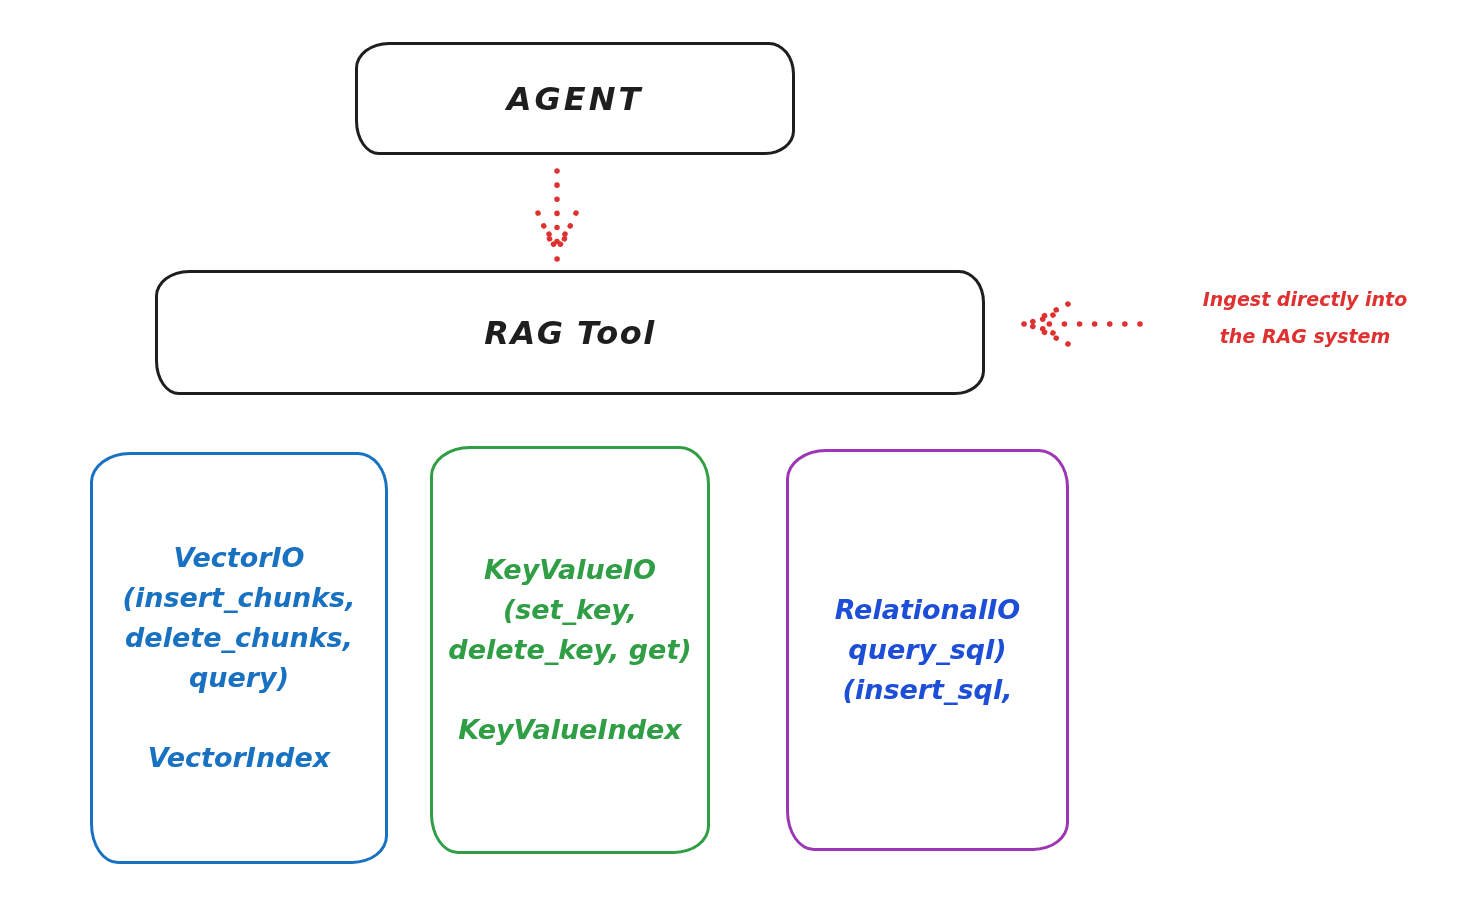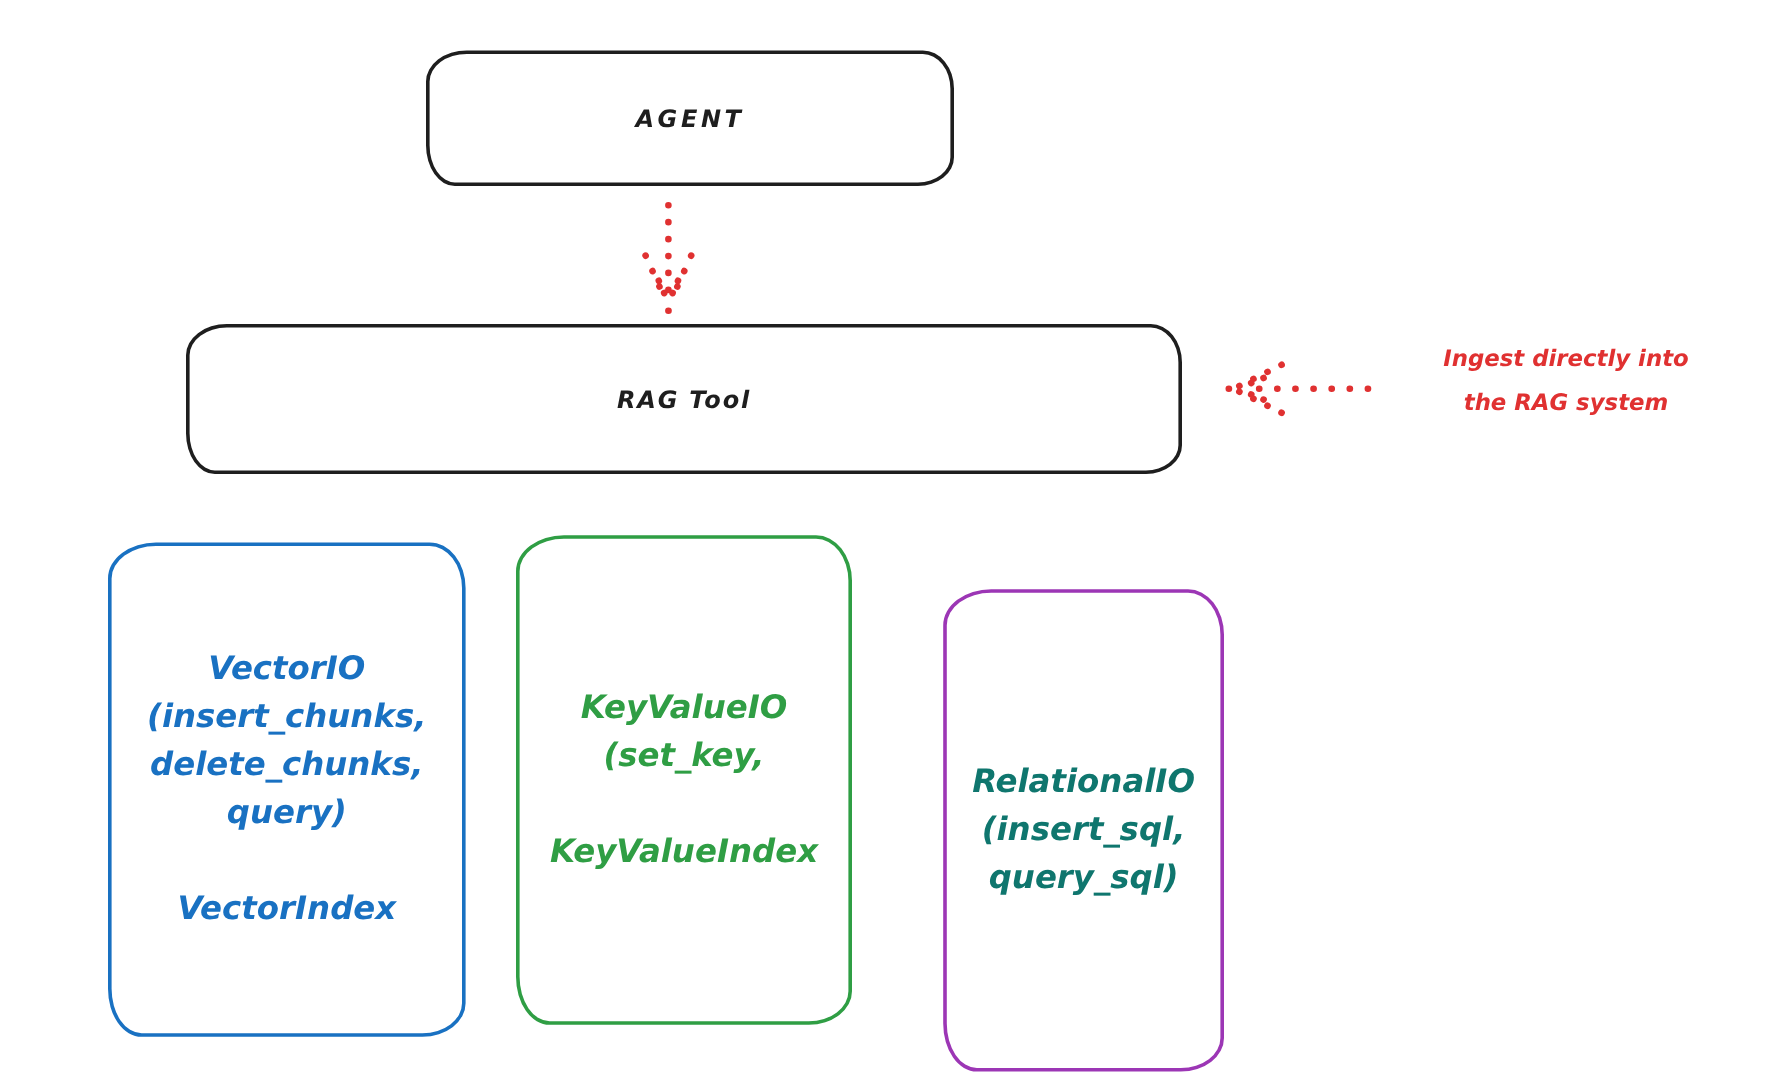--- a/index.html
+++ b/index.html
@@ -26,21 +26,21 @@
     justify-content: center;
     background: #ffffff;
   }
 
   .sketch-border {
     border: 3.5px solid #1e1e1e;
     border-radius: 34px 26px 30px 24px / 26px 32px 24px 34px;
   }
 
   .node-label {
-    font-size: 20px;
+    font-size: 32px;
     font-weight: 600;
     color: #1e1e1e;
     letter-spacing: 3px;
     font-style: italic;
   }
 
   .agent-box  { left: 355px; top: 42px;  width: 440px; height: 113px; }
   .rag-box    { left: 155px; top: 270px; width: 830px; height: 125px; justify-content: center; }
   .rag-box .node-label { letter-spacing: 1.5px; }
 
@@ -69,21 +69,21 @@
   .io-box .io-footer {
     margin-top: 40px;
     font-size: 27px;
     font-weight: 600;
     line-height: 40px;
     white-space: nowrap;
   }
 
   .vector-box     { left: 70px;  top: 452px; width: 298px; height: 412px; border-color: #1971c2; color: #1971c2; margin-left: 20px; }
   .keyvalue-box   { left: 430px; top: 446px; width: 280px; height: 408px; border-color: #2f9e44; color: #2f9e44; }
-  .relational-box { left: 786px; top: 449px; width: 234px; height: 402px; border-color: #9c36b5; color: #0f766e; margin-top: 42px; }
+  .relational-box { left: 786px; top: 449px; width: 283px; height: 402px; border-color: #9c36b5; color: #1d4ed8; }
 
   
   .annotation {
     position: absolute;
     left: 1135px;
     top: 281px;
     width: 340px;
     text-align: center;
     color: #e03131;
     font-size: 19px;
@@ -144,22 +144,23 @@
     <div class="io-line">VectorIO</div>
     <div class="io-line">(insert_chunks,</div>
     <div class="io-line">delete_chunks,</div>
     <div class="io-line">query)</div>
     <div class="io-footer">VectorIndex</div>
   </div>
 
   <div class="io-box keyvalue-box">
     <div class="io-line">KeyValueIO</div>
     <div class="io-line">(set_key,</div>
+    <div class="io-line">delete_key, get)</div>
     <div class="io-footer">KeyValueIndex</div>
   </div>
 
   <div class="io-box relational-box">
     <div class="io-line">RelationalIO</div>
+    <div class="io-line">query_sql)</div>
     <div class="io-line">(insert_sql,</div>
-    <div class="io-line">query_sql)</div>
   </div>
 
 </div>
 
 </body></html>

